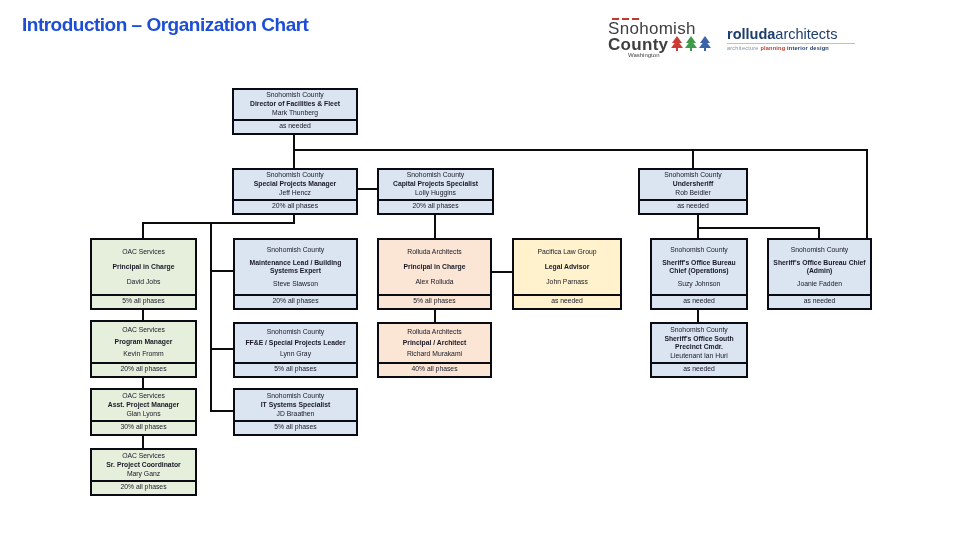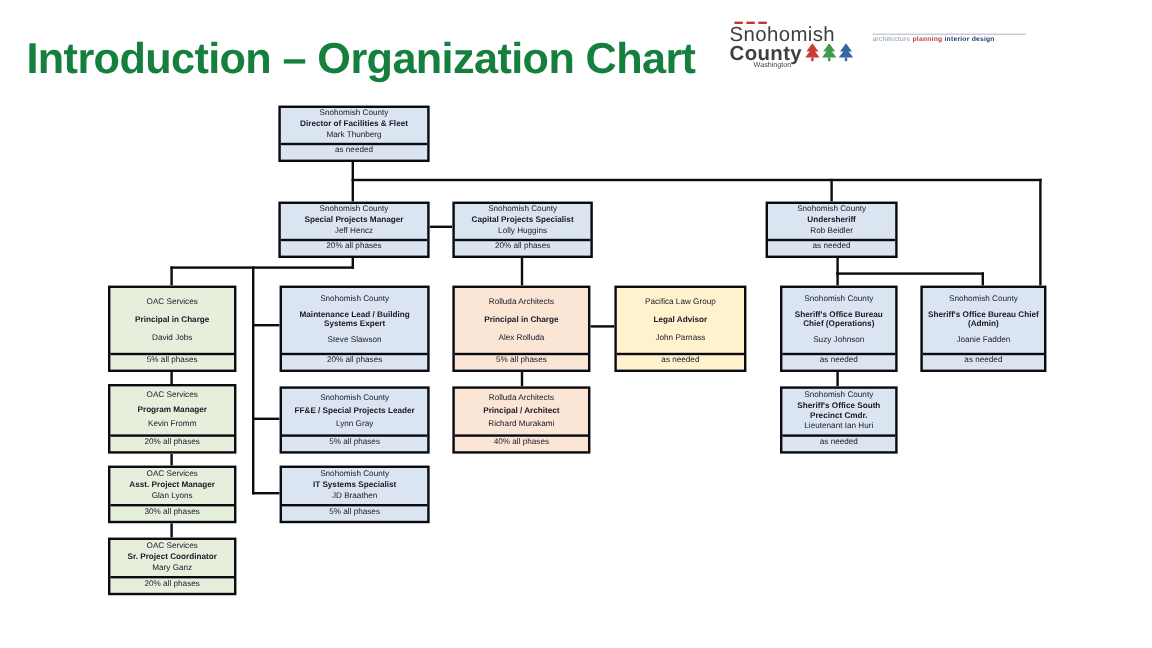--- a/index.html
+++ b/index.html
@@ -1,18 +1,18 @@
 <!DOCTYPE html>
 <html><head>
 <meta charset="utf-8">
 <style>
   html,body{margin:0;padding:0;background:#fff;}
   .canvas{position:relative;width:960px;height:540px;background:#ffffff;overflow:hidden;
           font-family:"Liberation Sans",sans-serif;}
-  .page-title{position:absolute;left:22px;top:28px;font-size:36px;font-weight:bold;color:#15803d;letter-spacing:-0.5px;}
+  .page-title{position:absolute;left:22px;top:14px;font-size:19px;font-weight:bold;color:#1d4ed8;letter-spacing:-0.5px;}
 
   
   .box{position:absolute;border:2px solid #0a0a12;box-sizing:border-box;display:flex;flex-direction:column;
        text-align:center;color:#181826;}
   .box .body{flex:1;display:flex;flex-direction:column;justify-content:space-evenly;padding:1px 2px;overflow:hidden;}
   .box .org{font-size:6.8px;line-height:8.6px;}
   .box .title{font-size:6.8px;line-height:8.6px;font-weight:bold;}
   .box .person{font-size:6.8px;line-height:8.6px;}
   .box .alloc{border-top:2px solid #0a0a12;font-size:6.8px;line-height:8.6px;padding:1px 0 2px;}
   .blue{background:#dbe5f1;} .green{background:#e6efdc;} .peach{background:#fbe5d5;} .yellow{background:#fff2cc;}
@@ -64,20 +64,23 @@
           <rect x="19" y="12" width="2" height="3" fill="#3e9b49"></rect>
         <polygon points="34,0 29,7 39,7" fill="#3a63a8"></polygon>
           <polygon points="34,4 28,12 40,12" fill="#3a63a8"></polygon>
           <rect x="33" y="12" width="2" height="3" fill="#3a63a8"></rect>
       </svg>
     </div>
     <div class="sno-line3">Washington</div>
   </div>
 
   <div class="logo-rolluda">
+    <div class="rolluda-name">
+      <b>rolluda</b><span>architects</span>
+    </div>
     <div class="rolluda-tagline">
       <span class="tag-arch">architecture</span>
       <span class="tag-plan">planning</span>
       <span class="tag-int">interior design</span>
     </div>
   </div>
 
 
   <div class="line" style="left:293px;top:135px;width:2px;height:33px;"></div>
   <div class="line" style="left:293px;top:149px;width:575px;height:2px;"></div>

